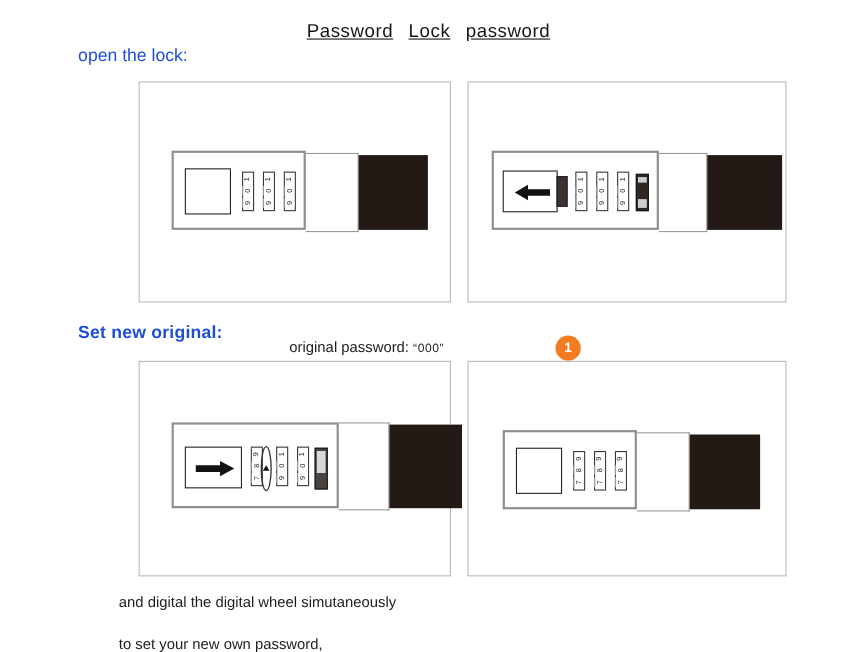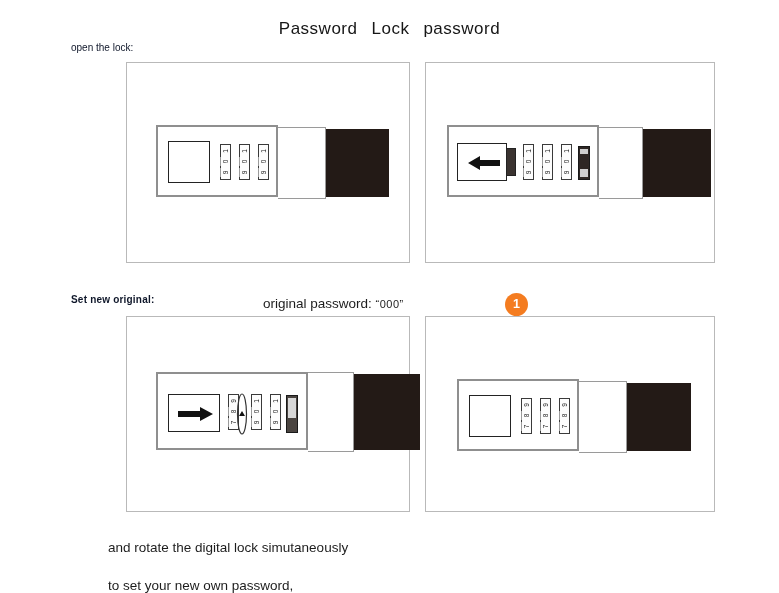--- a/index.html
+++ b/index.html
@@ -17,37 +17,38 @@
 
   
   .title {
     position: absolute;
     top: 19px; left: 0; width: 779px;
     text-align: center;
     font-size: 17px;
     letter-spacing: 0.5px;
     color: #161616;
   }
-  .title .w { margin: 0 7px; }
+  .title .w { margin: 0 7px; text-decoration: underline; }
 
   
   .section-heading {
     position: absolute;
-    font-size: 10px;
-    color: #0f172a;
+    font-size: 16px;
+    color: #1d4ed8;
     white-space: nowrap;
   }
   #heading-open  { left: 71px; top: 42px; }
   #heading-set   { left: 71px; top: 294px; font-weight: bold; letter-spacing: .2px;}
 
   
   .panel {
     position: absolute;
     border: 1px solid #b9b9b9;
     background: #ffffff;
+    margin-top: 12px;
   }
   #panel-1 { left: 126px; top: 62px;  width: 284px; height: 201px; }
   #panel-2 { left: 425px; top: 62px;  width: 290px; height: 201px; }
   #panel-3 { left: 126px; top: 316px; width: 284px; height: 196px; }
   #panel-4 { left: 425px; top: 316px; width: 290px; height: 196px; }
 
   
   .lock {
     position: absolute;
     display: flex;
@@ -350,16 +351,16 @@
         </div>
       </div>
     </div>
     <div class="shackle-plate" style="width:48px;"></div>
     <div class="lock-dark" style="width:64px;"></div>
   </div>
 
 </div>
 
 <div id="footnote">
-  <span class="l1">and rotate the digital lock simutaneously</span>
+  <span class="l1">and digital the digital wheel simutaneously</span>
   <span class="l2">to set your new own password,</span>
   
 </div>
 
 </body></html>

